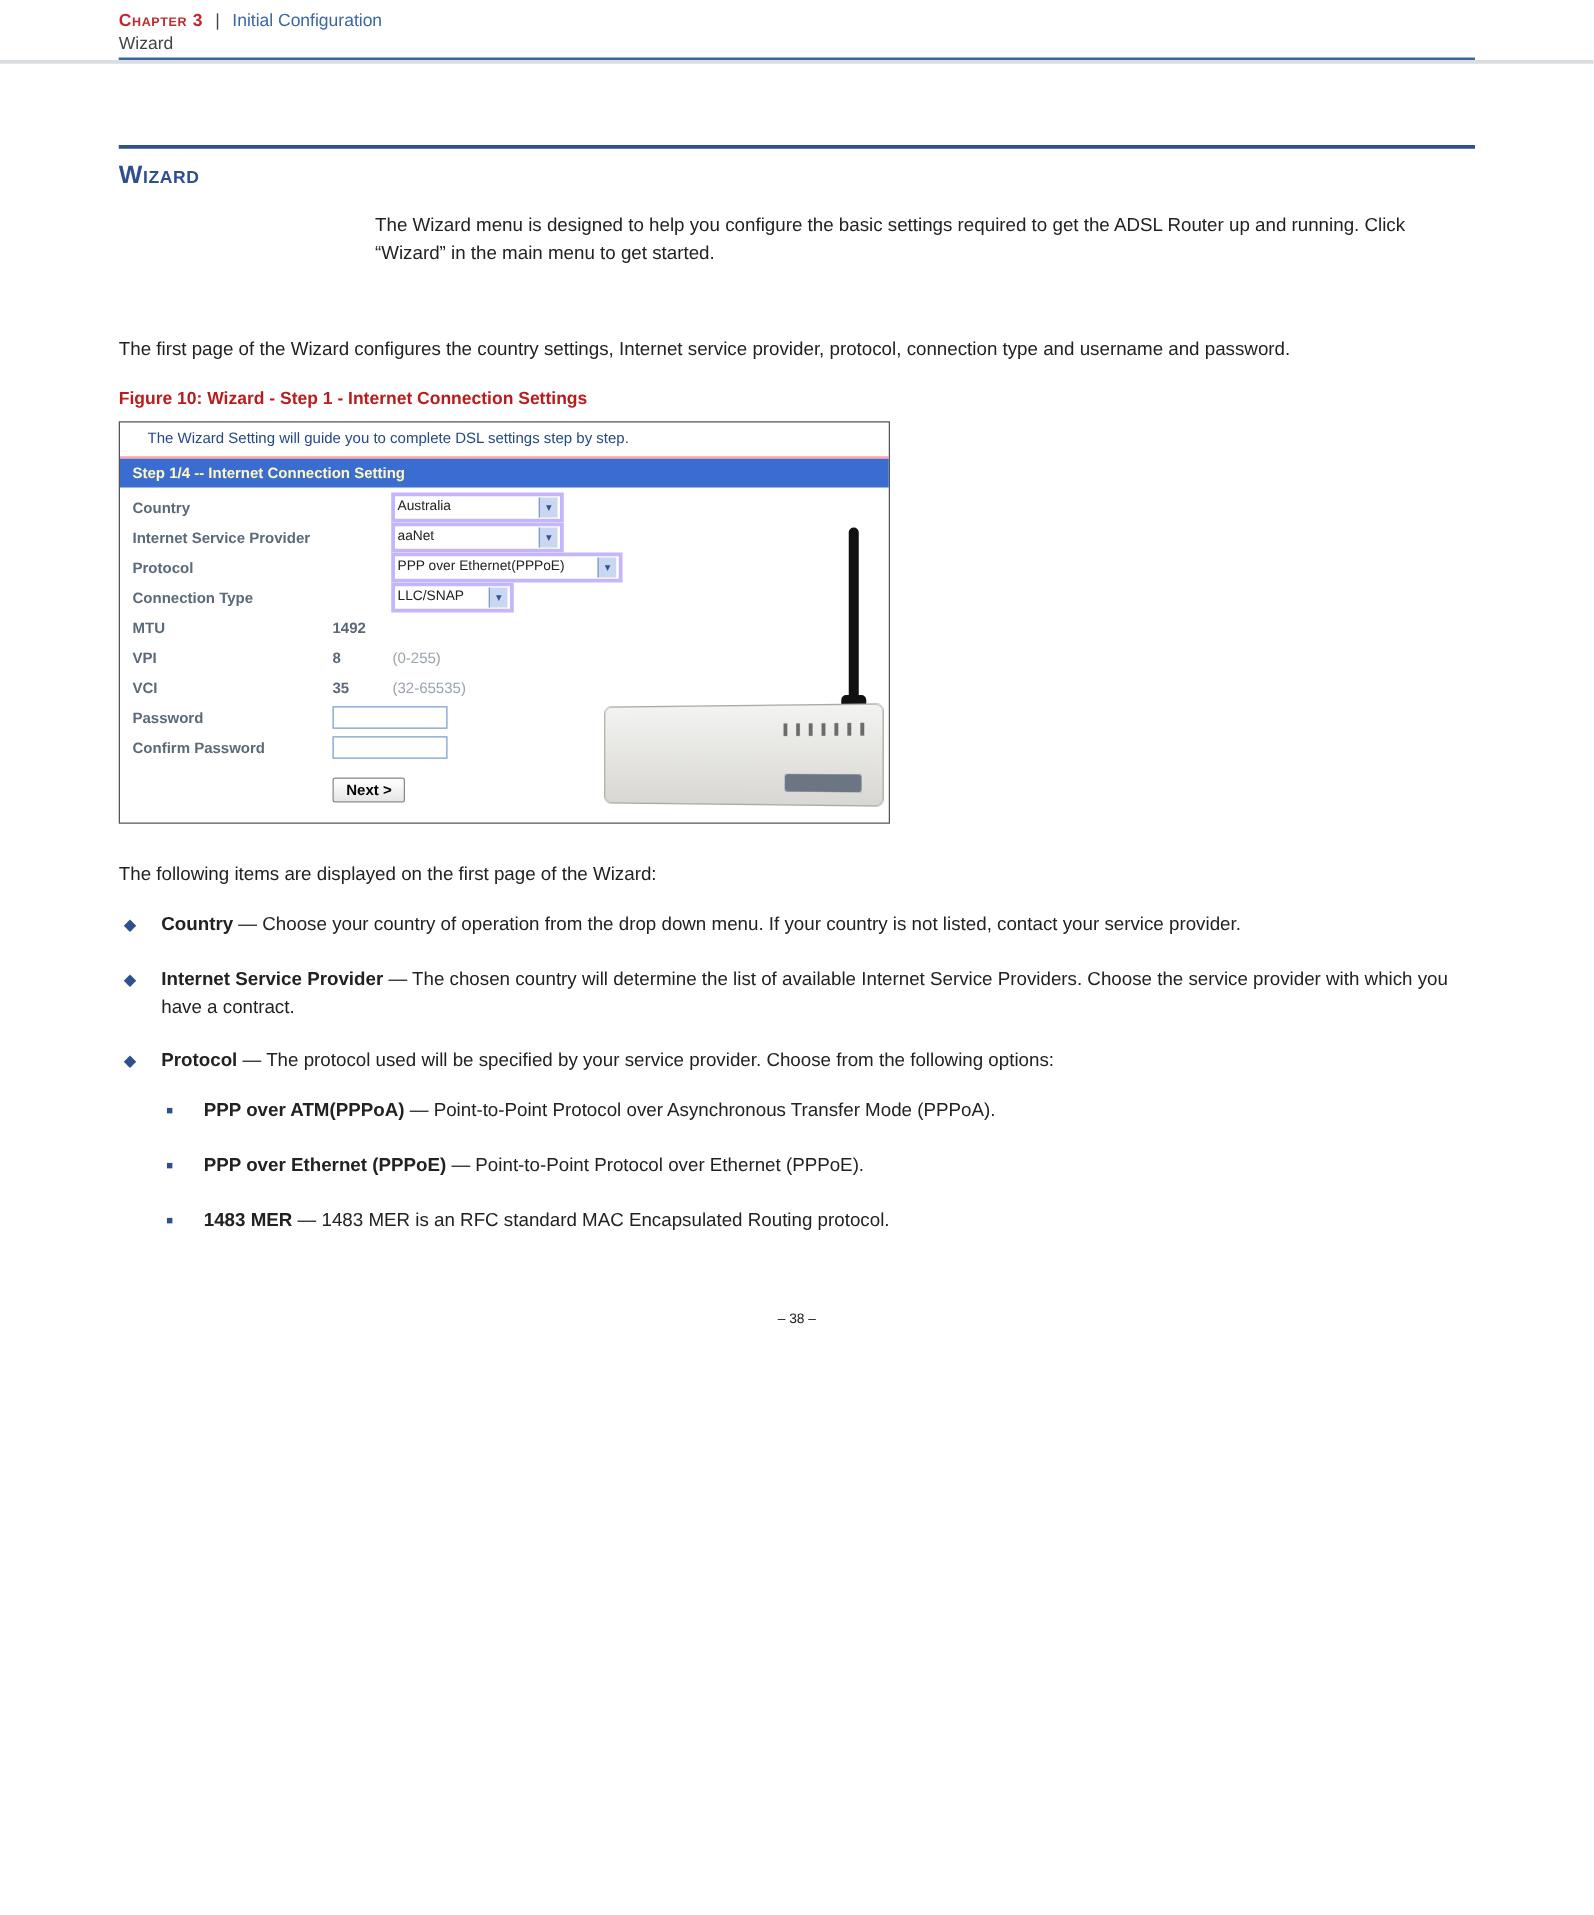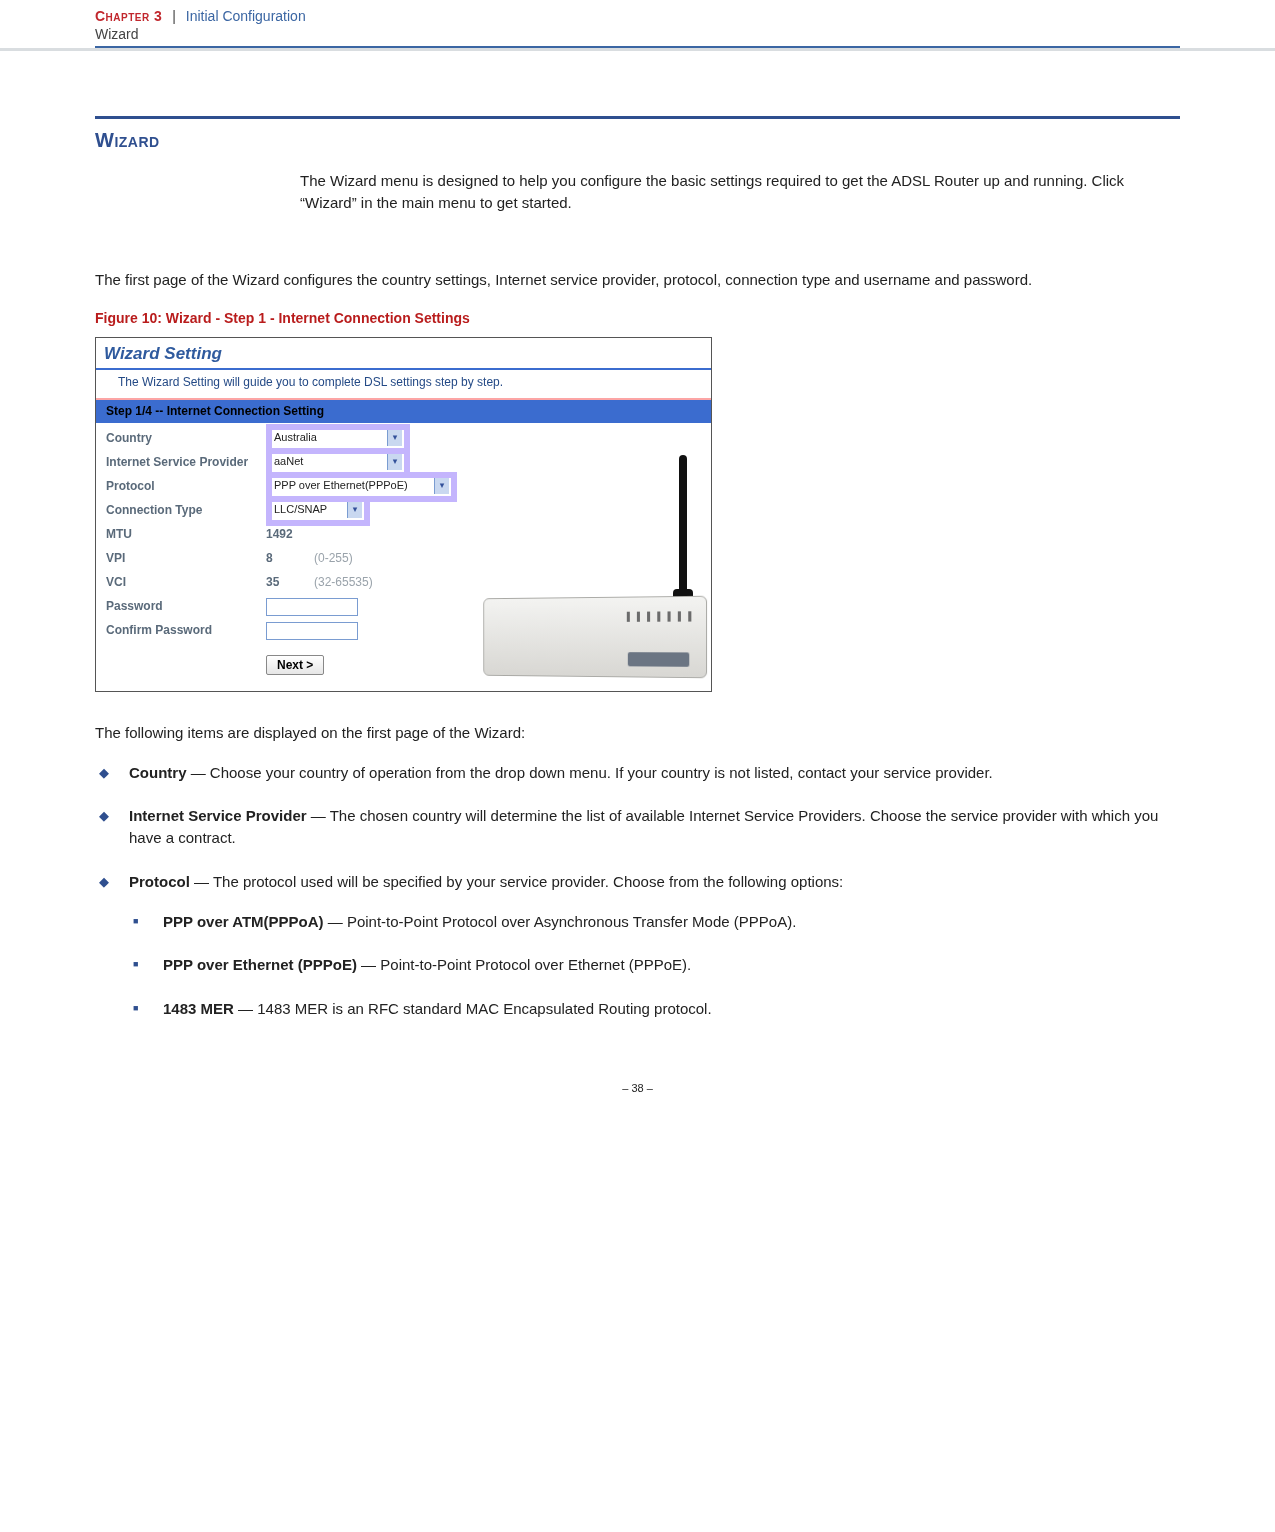--- a/index.html
+++ b/index.html
@@ -113,21 +113,21 @@
     border-bottom: 2px solid #3B6CCF;
   }
   .ws-sub {
     font-size: 12px;
     color: #244a86;
     padding: 4px 0 6px 22px;
     border-bottom: 2px solid #fca5a5;
   }
   .ws-step-bar {
     background: #3B6CCF;
-    color: #000000;
+    color: #fef9c3;
     font-weight: bold;
     font-size: 12px;
     padding: 3px 10px;
   }
   .ws-instruct {
     font-size: 12px;
     color: #333;
     padding: 6px 8px 10px 22px;
   }
   .ws-form {
@@ -139,28 +139,29 @@
     height: 24px;
   }
   .ws-label {
     width: 160px;
     flex: 0 0 160px;
     color: #5a6a7a;
     font-weight: bold;
     font-size: 12px;
   }
   .ws-sel {
-    border: 6px solid #c4b5fd;
+    border: 3px solid #c4b5fd;
     background: #fff;
     font-size: 11px;
     height: 18px;
     padding: 0 2px;
     display: inline-flex;
-    align-items: flex-start;
+    align-items: center;
     justify-content: space-between;
+    margin-left: 47px;
   }
   .ws-sel-arrow {
     background: #c9d8f0;
     border-left: 1px solid #7a9cd1;
     width: 14px;
     height: 16px;
     display: inline-flex;
     align-items: center;
     justify-content: center;
     color: #33519a;
@@ -325,21 +326,20 @@
     <div class="section-title">Wizard</div>
 
     <div class="intro-para">The Wizard menu is designed to help you configure the basic settings required to get the ADSL Router up and running. Click “Wizard” in the main menu to get started.</div>
 
     <div class="two-col">
       <div class="main-col">
         <div>The first page of the Wizard configures the country settings, Internet service provider, protocol, connection type and username and password.</div>
         <div class="figure-caption">Figure 10:  Wizard - Step 1 - Internet Connection Settings</div>
 
         <div class="screenshot">
-          <div class="ws-title-bar">Wizard Setting</div>
           <div class="ws-sub">The Wizard Setting will guide you to complete DSL settings step by step.</div>
           <div class="ws-step-bar">Step 1/4 -- Internet Connection Setting</div>
 
           <div class="ws-form">
             <div class="ws-row">
               <div class="ws-label">Country</div>
               <div class="ws-sel" style="width:128px;">
                 <span>Australia</span>
                 <span class="ws-sel-arrow">▾</span>
               </div>

